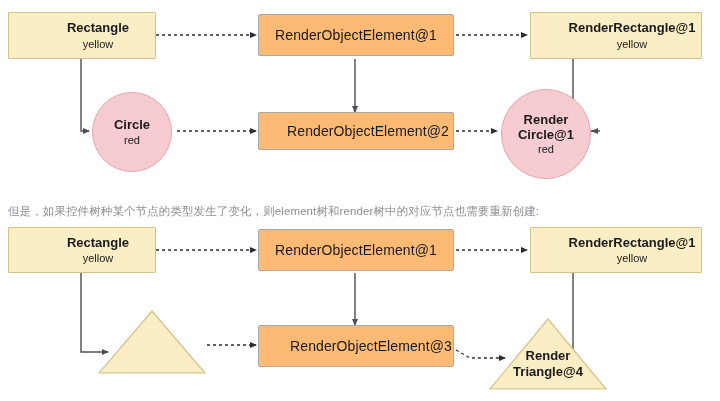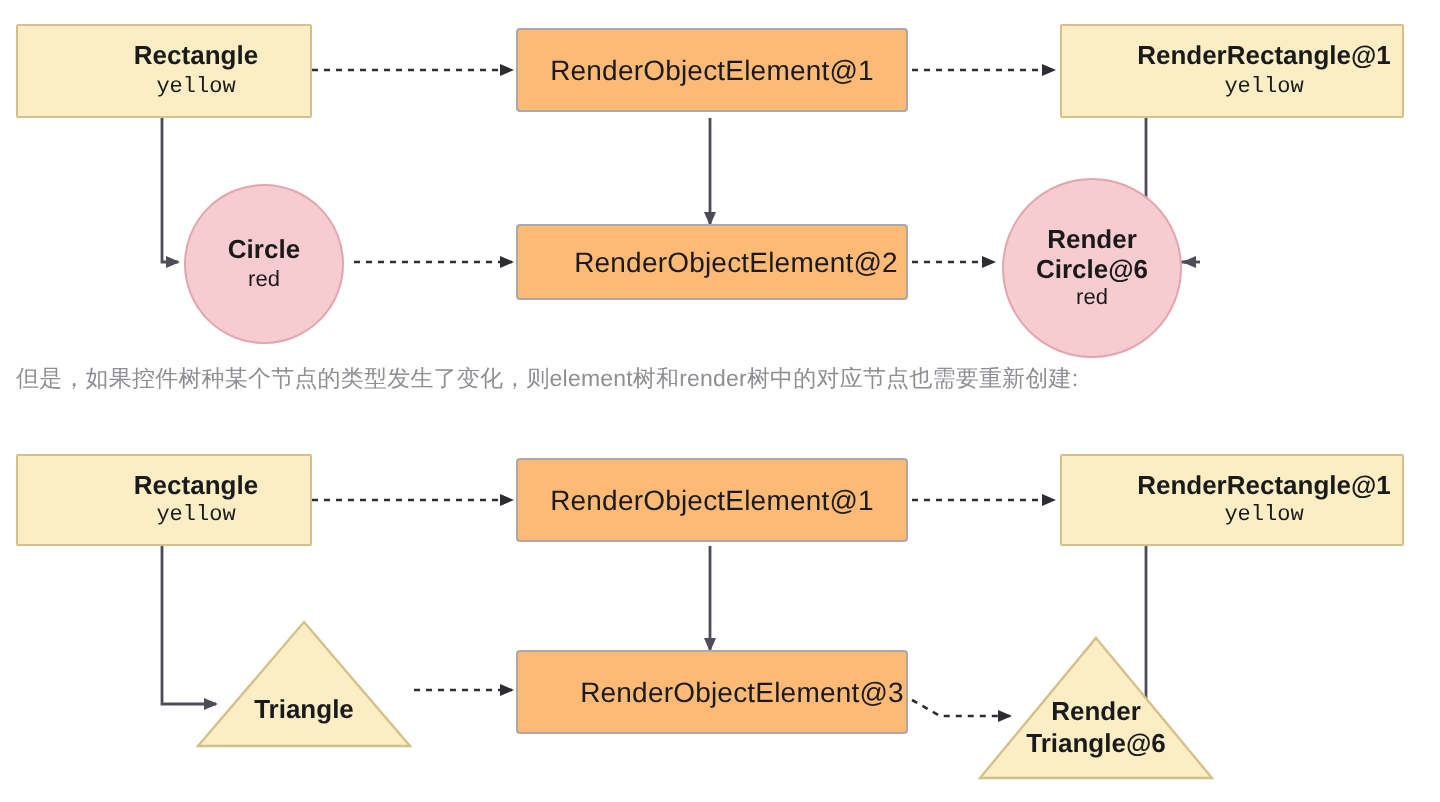--- a/index.html
+++ b/index.html
@@ -48,21 +48,21 @@
     color: #1a1a1a;
   }
   
   .rect-yellow {
     background: #fbeec4;
     border: 1px solid #d4c089;
     border-radius: 1px;
     padding-left: 32px;
   }
   .rect-yellow .title { font-size: 13px; }
-  .rect-yellow .sub { font-size: 11px; margin-top: 2px; font-family: Liberation Mono, monospace; }
+  .rect-yellow .sub { font-size: 11px; margin-top: 2px; }
   
   .rect-grey {
     background: #fdba74;
     border: 1px solid #a8a8ae;
     border-radius: 2px;
   }
   .rect-grey .title {
     font-weight: normal;
     font-size: 14px;
     color: #1a1a1a;
@@ -162,52 +162,51 @@
     <div class="title">RenderObjectElement@2</div>
   </div>
 
   <div class="node rect-yellow" style="left:530px; top:12px; width:172px; height:47px;">
     <div class="title">RenderRectangle@1</div>
     <div class="sub">yellow</div>
   </div>
 
   <div class="node circle-red" style="left:501px; top:89px; width:90px; height:90px;">
     <div class="title">Render</div>
-    <div class="title">Circle@6</div>
+    <div class="title">Circle@1</div>
     <div class="sub">red</div>
   </div>
 
-  <div class="caption" style="left:8px; top:182px;">但是，如果控件树种某个节点的类型发生了变化，则element树和render树中的对应节点也需要重新创建:</div>
+  <div class="caption" style="left:8px; top:204px;">但是，如果控件树种某个节点的类型发生了变化，则element树和render树中的对应节点也需要重新创建:</div>
 
   <div class="node rect-yellow" style="left:8px; top:227px; width:148px; height:46px;">
     <div class="title">Rectangle</div>
     <div class="sub">yellow</div>
   </div>
 
   <div class="tri-wrap" style="left:98px; top:310px; width:108px; height:64px;">
     <svg width="108" height="64" viewBox="0 0 108 64">
       <polygon points="54,1 107,63 1,63" fill="#fbeec4" stroke="#d4c089" stroke-width="1.2"></polygon>
     </svg>
-    <div class="tri-label" style="top:38px; font-size:13px;">Triangle</div>
   </div>
 
   <div class="node rect-grey" style="left:258px; top:229px; width:196px; height:42px;">
     <div class="title">RenderObjectElement@1</div>
   </div>
 
   <div class="node rect-grey" style="left:258px; top:325px; width:196px; height:42px;padding-left:30px;">
     <div class="title">RenderObjectElement@3</div>
   </div>
 
   <div class="node rect-yellow" style="left:530px; top:227px; width:172px; height:46px;">
     <div class="title">RenderRectangle@1</div>
     <div class="sub">yellow</div>
   </div>
 
   <div class="tri-wrap" style="left:489px; top:318px; width:118px; height:72px;">
     <svg width="118" height="72" viewBox="0 0 118 72">
       <polygon points="59,1 117,71 1,71" fill="#fbeec4" stroke="#d4c089" stroke-width="1.2"></polygon>
     </svg>
     <div class="tri-label" style="top:31px; font-size:13px;">Render</div>
-    <div class="tri-label" style="top:47px; font-size:13px;">Triangle@6</div>
+    <div class="tri-label" style="top:47px; font-size:13px;">Triangle@4</div>
   </div>
 
 </div>
 
 </body></html>

